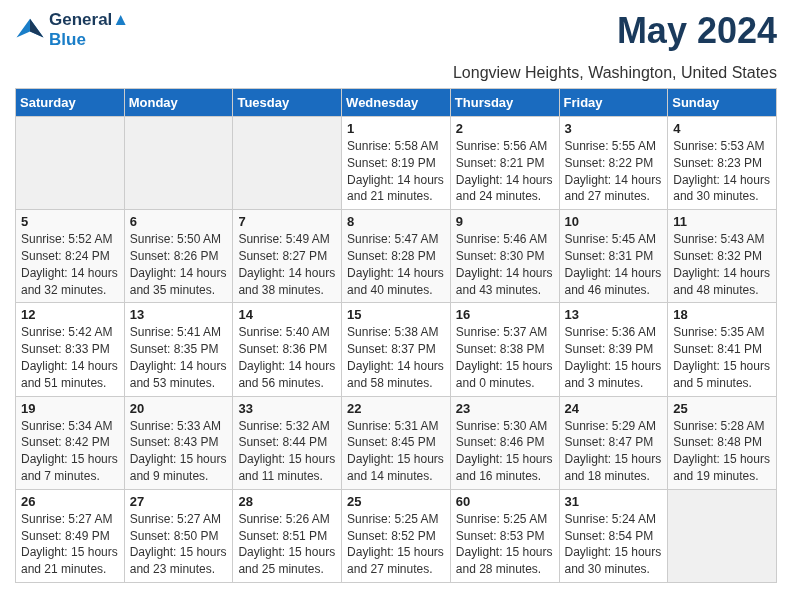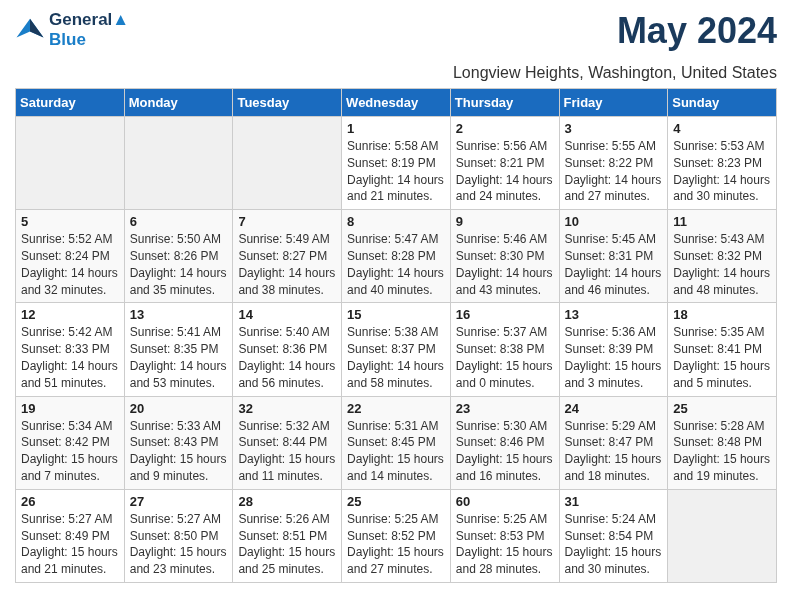--- a/index.html
+++ b/index.html
@@ -200,21 +200,21 @@
       <tr class="row-shade">
         <td>
           <div class="day-number">19</div>
           <div class="day-info">Sunrise: 5:34 AM<br>Sunset: 8:42 PM<br>Daylight: 15 hours<br>and 7 minutes.</div>
         </td>
         <td>
           <div class="day-number">20</div>
           <div class="day-info">Sunrise: 5:33 AM<br>Sunset: 8:43 PM<br>Daylight: 15 hours<br>and 9 minutes.</div>
         </td>
         <td>
-          <div class="day-number">32</div>
+          <div class="day-number">33</div>
           <div class="day-info">Sunrise: 5:32 AM<br>Sunset: 8:44 PM<br>Daylight: 15 hours<br>and 11 minutes.</div>
         </td>
         <td>
           <div class="day-number">22</div>
           <div class="day-info">Sunrise: 5:31 AM<br>Sunset: 8:45 PM<br>Daylight: 15 hours<br>and 14 minutes.</div>
         </td>
         <td>
           <div class="day-number">23</div>
           <div class="day-info">Sunrise: 5:30 AM<br>Sunset: 8:46 PM<br>Daylight: 15 hours<br>and 16 minutes.</div>
         </td>

